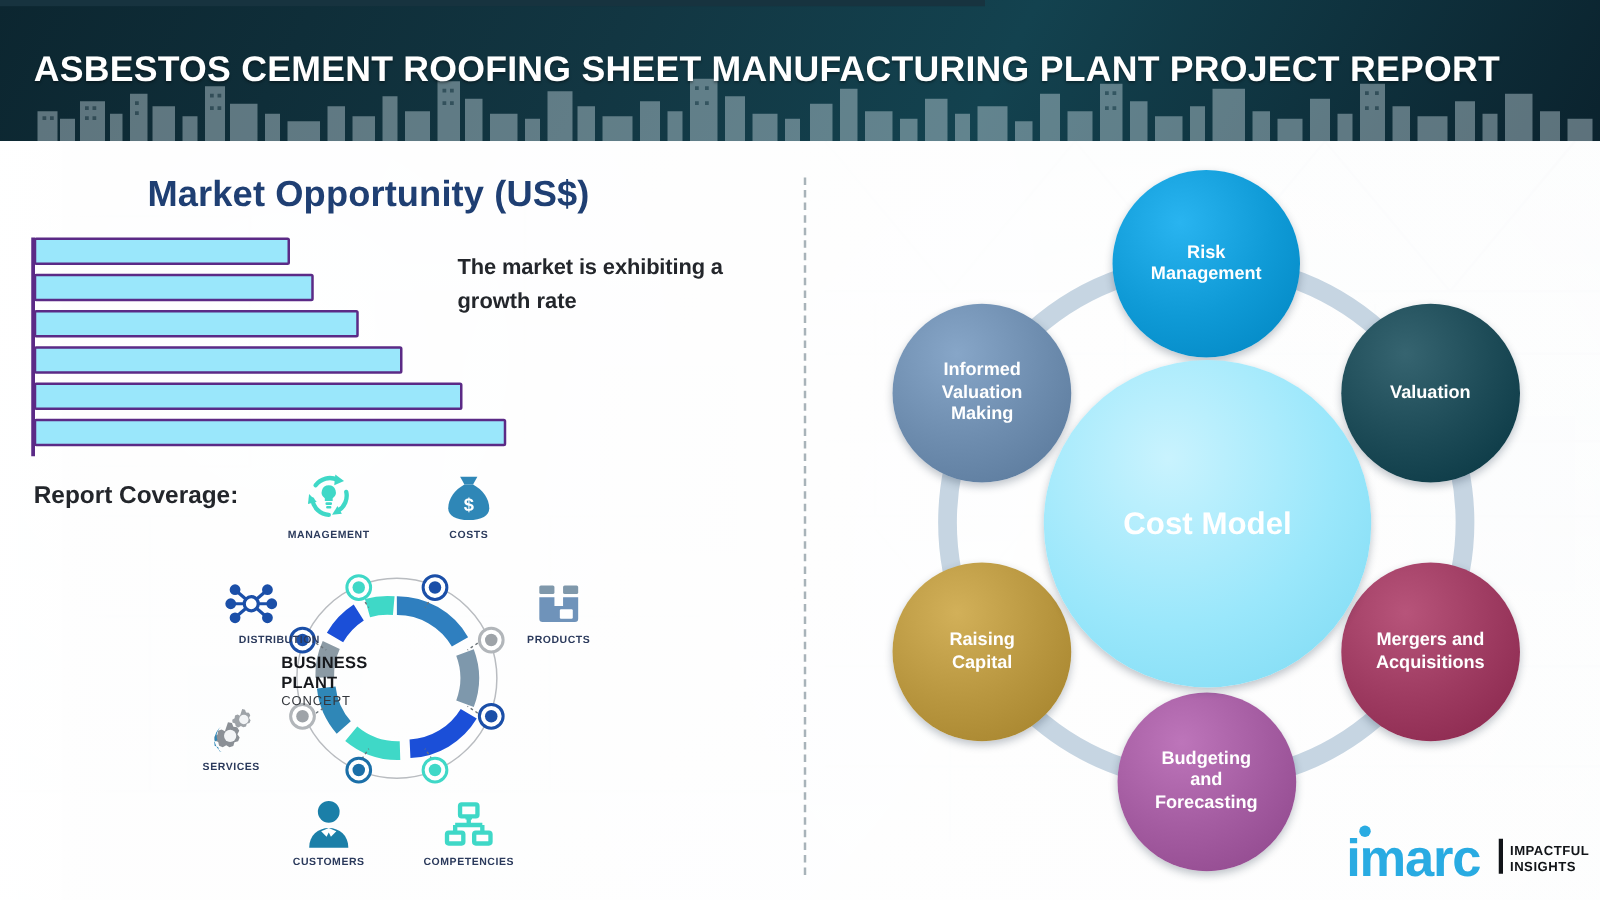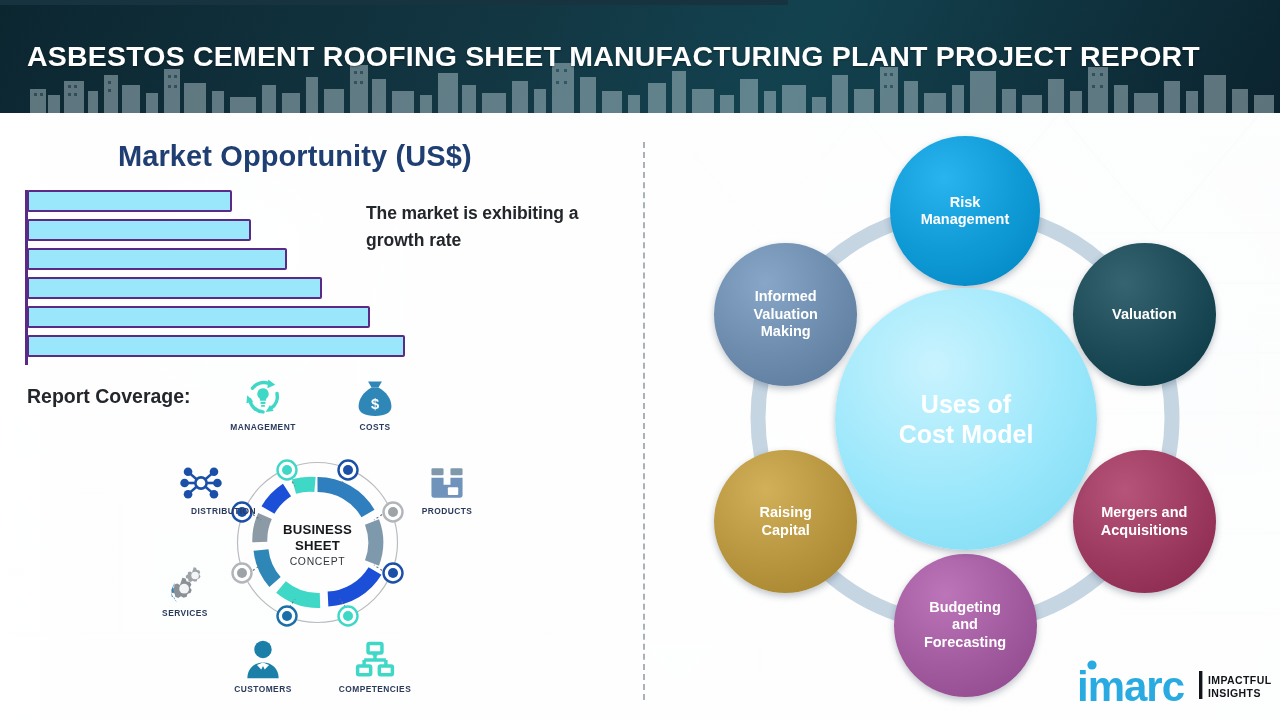--- a/index.html
+++ b/index.html
@@ -84,21 +84,21 @@
   
   .rc { position:absolute; left:130px; top:372px; width:400px; height:335px; }
   .rc-item { position:absolute; width:110px; text-align:center; }
   .rc-item .ico { height:46px; display:flex; align-items:flex-end; justify-content:center; }
   .rc-item .lbl {
     margin-top:4px; font-size:8.4px; font-weight:bold; color:#2b3a5c;
     letter-spacing:.45px; font-family:"Liberation Sans", sans-serif;
   }
   .bm-wrap { position:absolute; left:95px; top:78px; width:185px; height:185px; }
   .bm-text {
-    position:absolute; left:0; top:72px; width:185px; text-align:center;
+    position:absolute; left:0; top:72px; width:185px; 
     pointer-events:none;
   }
   .bm-text .l1 { font-size:13.2px; font-weight:bold; color:#16181c; line-height:1.22; letter-spacing:.2px;}
   .bm-text .l2 { font-size:10.4px; color:#33363c; letter-spacing:.7px; margin-top:2px;}
 
   
   .diagram { position:absolute; left:645px; top:113px; width:635px; height:683px; }
   .node {
     position:absolute; border-radius:50%; display:flex;
     align-items:center; justify-content:center; text-align:center;
@@ -324,21 +324,21 @@
           <circle cx="168" cy="123" r="9.5" fill="#fff" stroke="#1b4fa8" stroke-width="2.4"></circle>
           <circle cx="168" cy="123" r="5" fill="#1b4fa8"></circle>
           <circle cx="62" cy="166" r="9.5" fill="#fff" stroke="#1b6fa8" stroke-width="2.4"></circle>
           <circle cx="62" cy="166" r="5" fill="#1b6fa8"></circle>
           <circle cx="123" cy="166" r="9.5" fill="#fff" stroke="#3fd8c7" stroke-width="2.4"></circle>
           <circle cx="123" cy="166" r="5" fill="#3fd8c7"></circle>
         </g>
       </svg>
       <div class="bm-text">
         <div class="l1">BUSINESS</div>
-        <div class="l1">SHEET</div>
+        <div class="l1">PLANT</div>
         <div class="l2">CONCEPT</div>
       </div>
     </div>
 
     <div class="rc-item" style="left:78px; top:0;">
       <div class="ico">
         <svg width="42" height="42" viewBox="0 0 48 48">
           <g fill="none" stroke="#3fd8c7" stroke-width="4" stroke-linecap="round">
             <path d="M12 14 A16 16 0 0 1 32 9"></path>
               <path d="M40 20 A16 16 0 0 1 33 37"></path>
@@ -494,21 +494,20 @@
             <span>Informed</span>
             <span>Valuation</span>
             <span>Making</span>
           </div>
         </div>
       </div>
     <div class="node" id="center-node" style="left:190px; top:175px; width:262px; height:262px;
                 background:radial-gradient(circle at 38% 30%, #c9f3fe 0%, #9ae7fb 55%, #7bd9f2 100%);
                 font-size:25px;">
       <div>
-        <span>Uses of</span>
         <span>Cost Model</span>
       </div>
     </div>
   </div>
 
   <div class="logo">
     <svg width="200" height="52" viewBox="0 0 200 52">
       <circle cx="17" cy="8" r="4.6" fill="#29abe2"></circle>
       <text x="2" y="44" font-size="42" font-weight="bold" fill="#29abe2" font-family="Liberation Sans, sans-serif" letter-spacing="-1">imarc</text>
       <rect x="124" y="14" width="3.4" height="28" fill="#111418"></rect>

